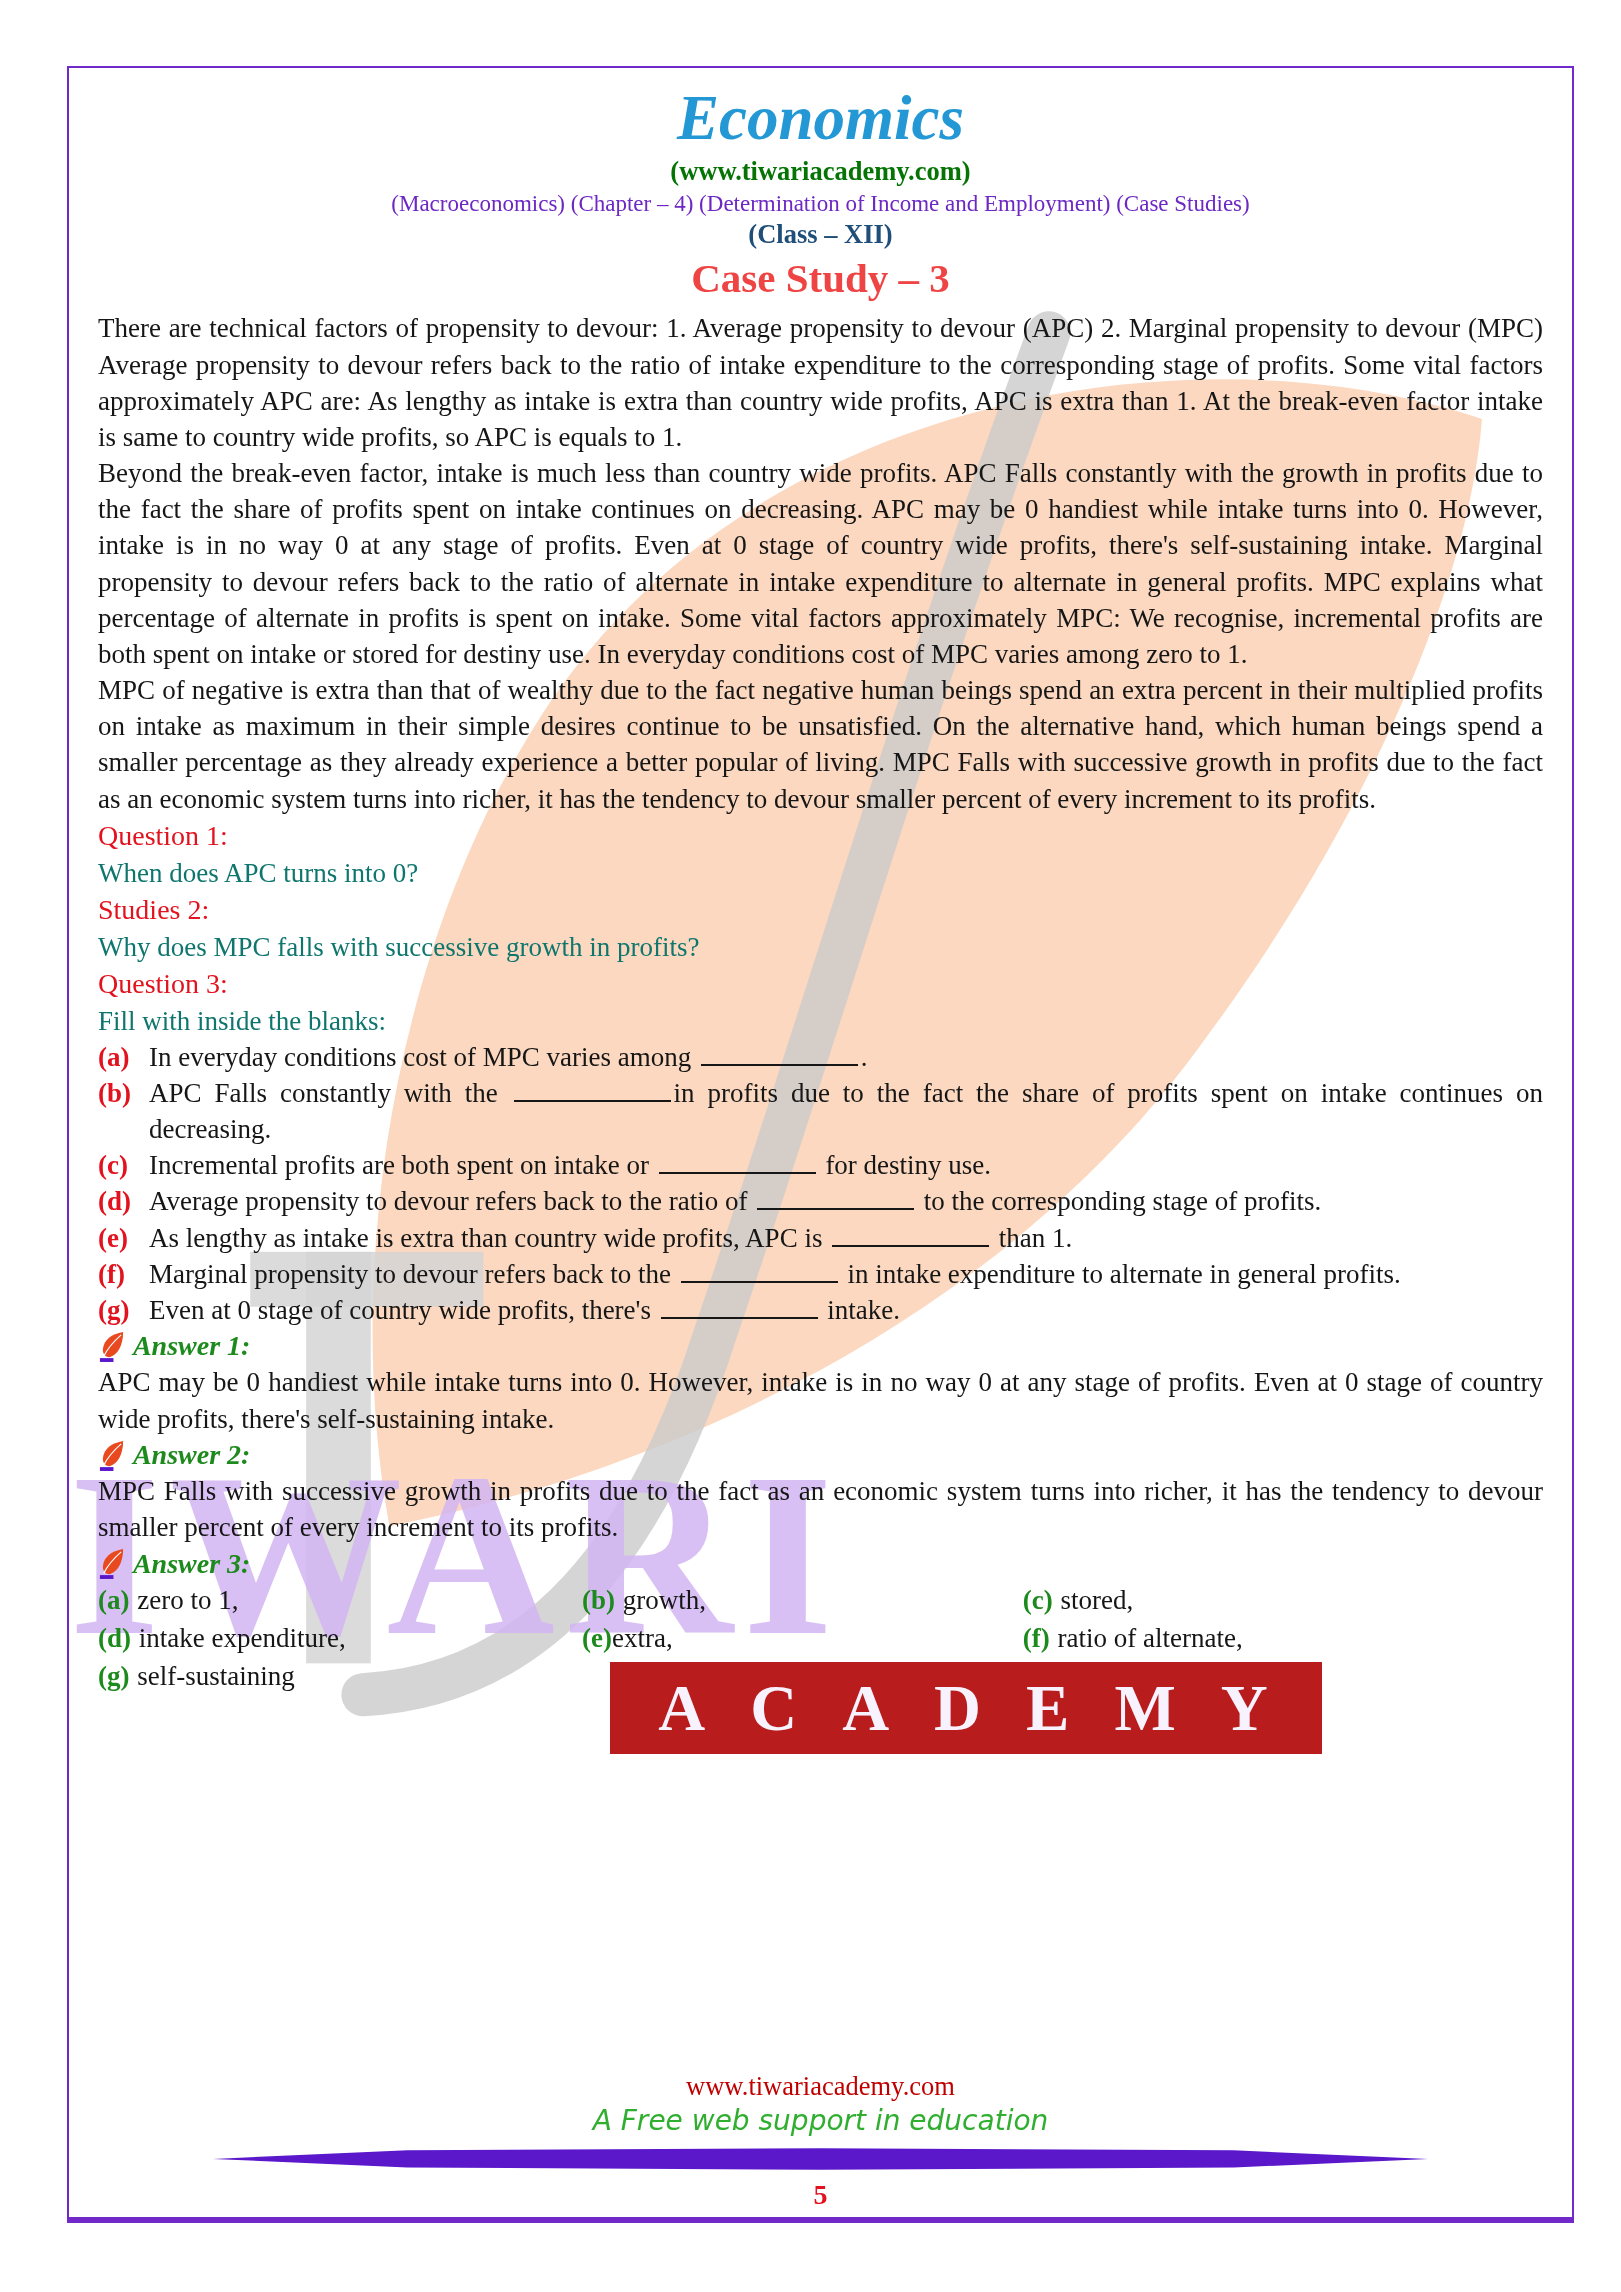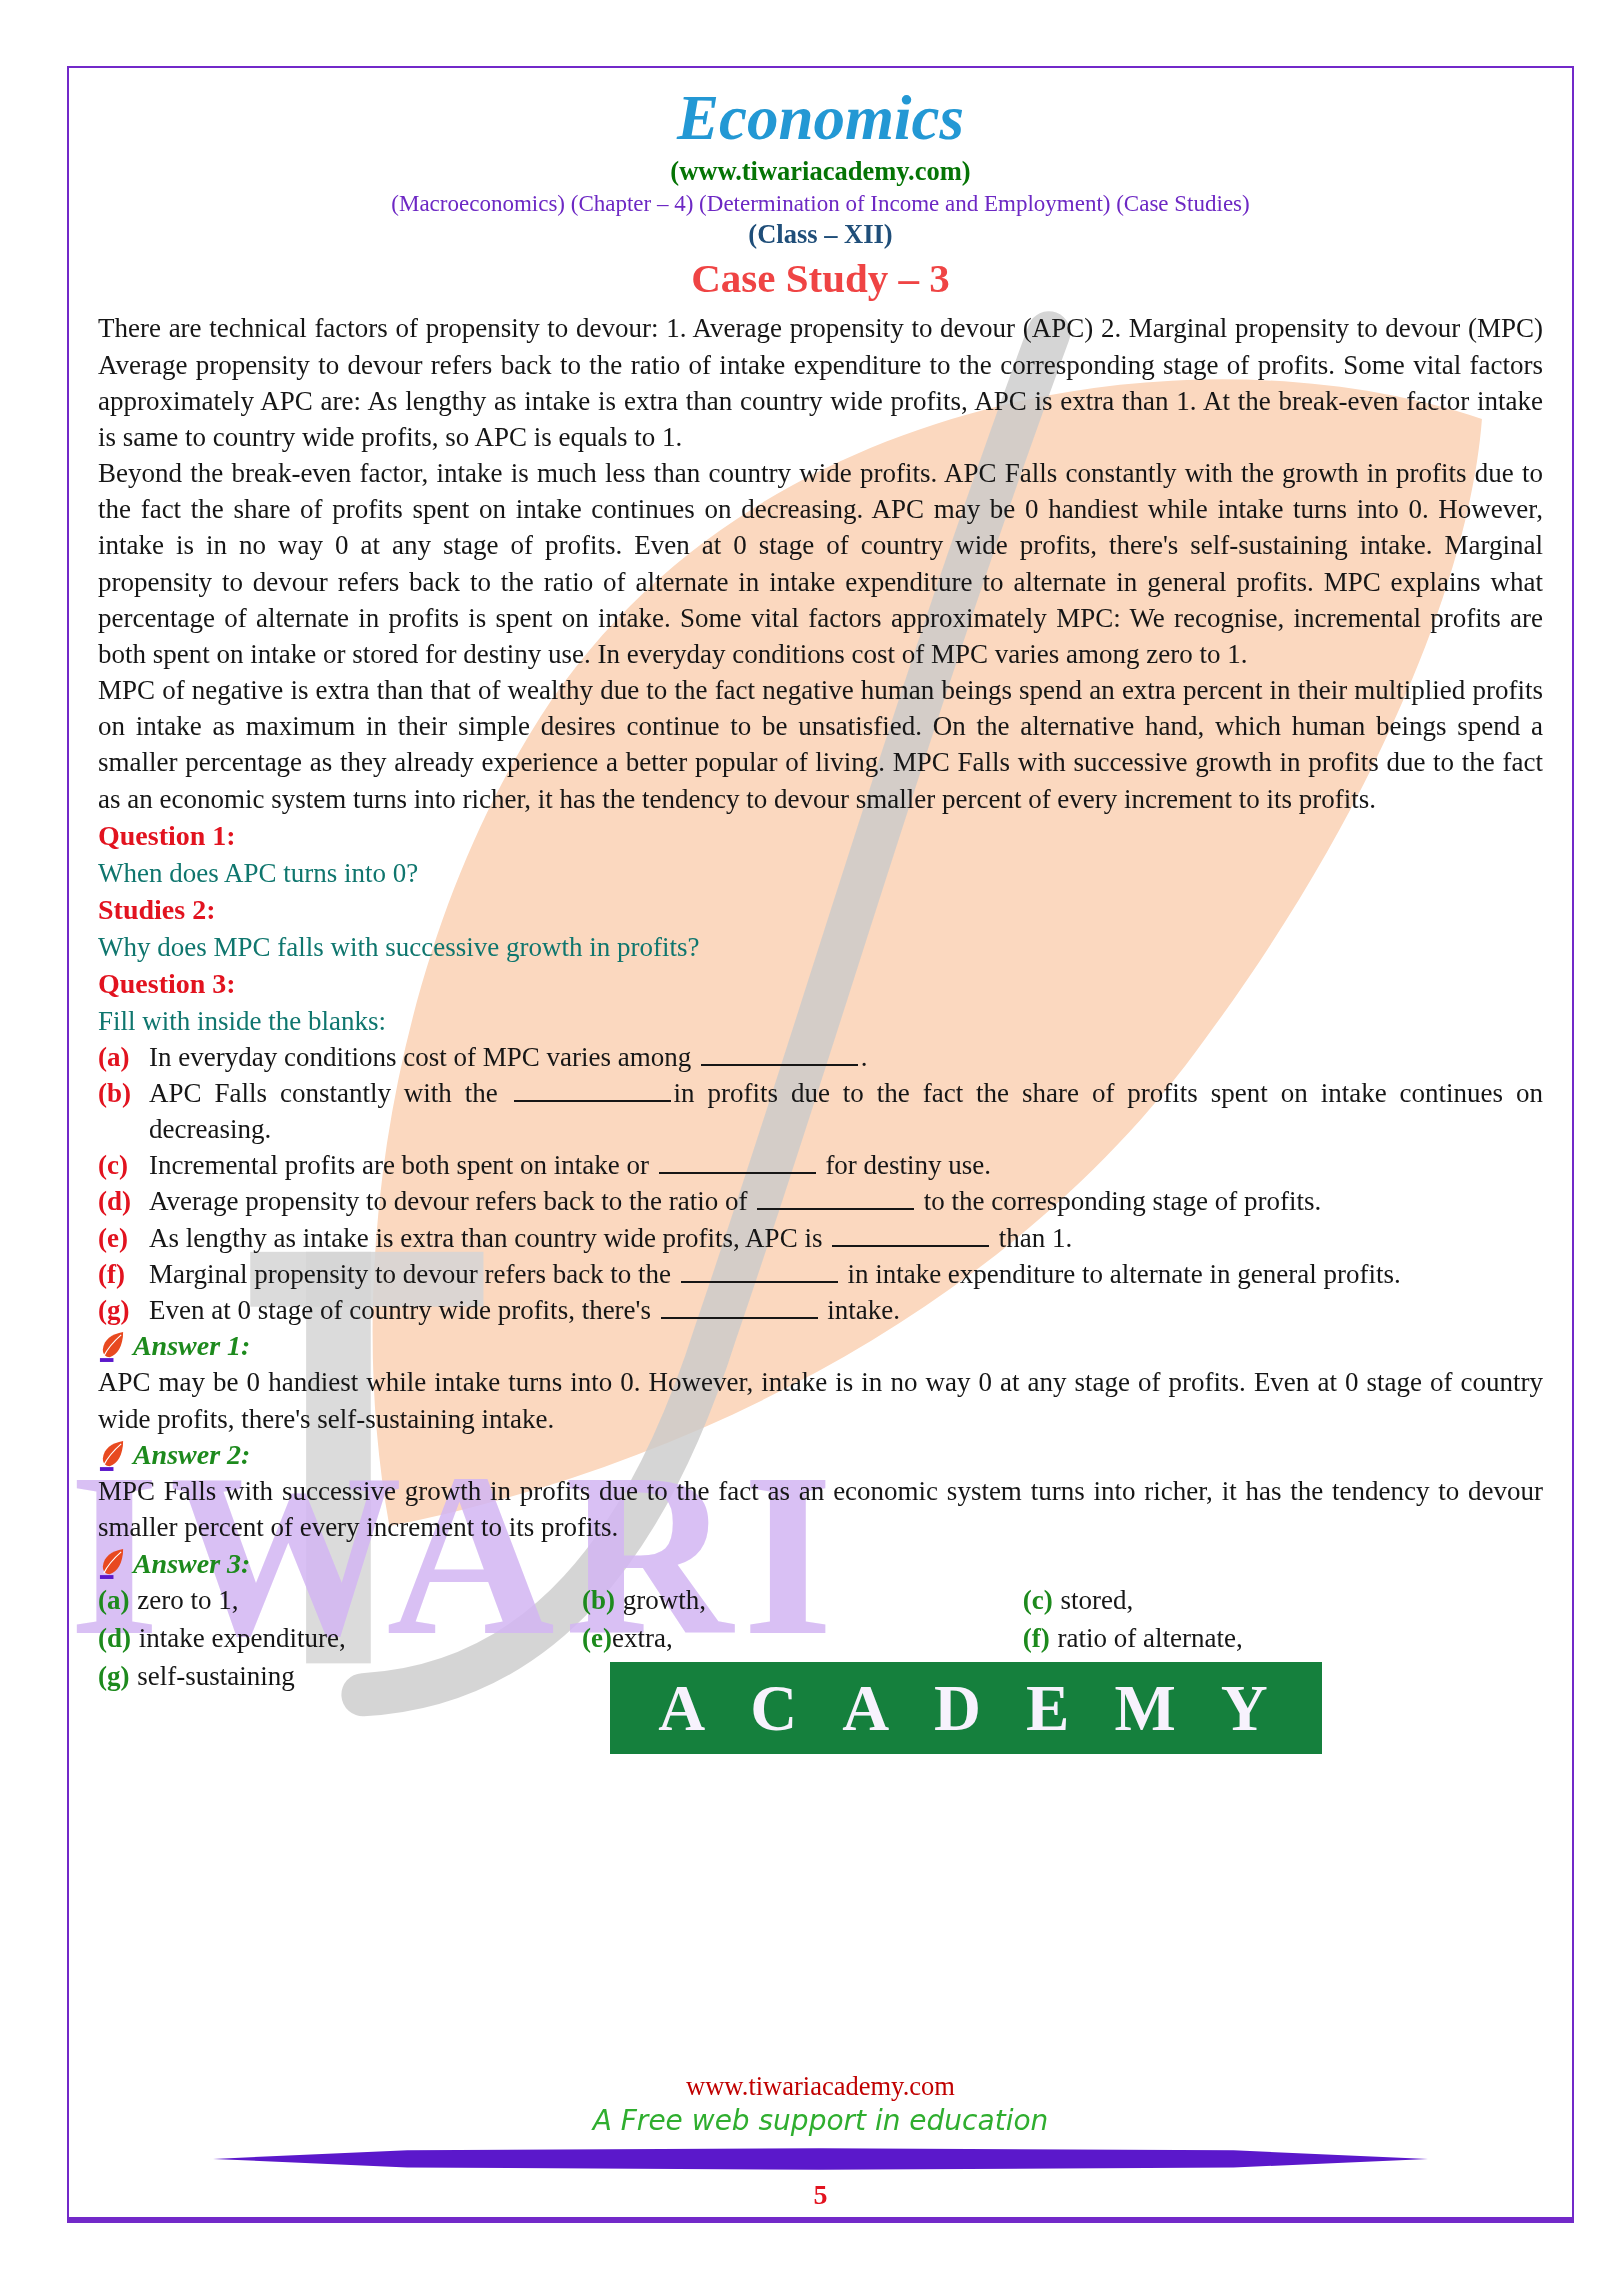--- a/index.html
+++ b/index.html
@@ -9,36 +9,36 @@
           border:2.9px solid #7229c9; border-bottom-width:6.9px; background:#fff; }
   .content { position:relative; z-index:2; padding:13.7px 29px 0 29px; }
 
   
   .wm { position:absolute; z-index:0; pointer-events:none; }
   .wm-svg { left:0; top:0; width:1507px; height:2157px; }
   .wm-iwari { left:0; top:1370px; width:100%; text-align:left;
               font-size:233px; font-weight:bold; letter-spacing:9.8px;
               color:#d3b6f3; line-height:1; opacity:.85; }
   .wm-academy-band { left:541px; top:1594px; width:712px; height:92px;
-              background:#15803d; display:flex; align-items:center; justify-content:center; }
+              background:#b91c1c; display:flex; align-items:center; justify-content:center; }
   .wm-academy-band span { font-size:65px; font-weight:bold; letter-spacing:45px;
               color:#f7f2fd; line-height:1; padding-left:39px; }
 
   
   .title { text-align:center; font-size:63px; font-weight:bold; font-style:italic;
            color:#2398d4; line-height:1.15; }
   .site  { text-align:center; font-size:26.5px; font-weight:bold; color:#057405; line-height:1.3; }
   .subtitle { text-align:center; font-size:23px; font-weight:normal; color:#6d28c4; line-height:1.3; }
   .classline { text-align:center; font-size:26.5px; font-weight:bold; color:#1f4e79; line-height:1.25; }
   .casestudy { text-align:center; font-size:41px; font-weight:bold; color:#ef4444; line-height:1.15;
                margin:3.9px 0 7.8px 0; }
 
   
   .para { font-size:27px; line-height:1.34; color:#161616; text-align:justify; }
-  .qhead { font-size:28px; font-weight:bold; color:#e2131f; line-height:1.35; }
+  .qhead { font-size:28px; font-weight:normal; color:#e2131f; line-height:1.35; }
   .qtext { font-size:27px; line-height:1.34; color:#0f766e; }
 
   .fi { display:flex; font-size:27px; line-height:1.34; color:#161616; }
   .fm { flex:0 0 51px; font-weight:bold; color:#e2131f; }
   .ft { flex:1; text-align:justify; }
   .blank { display:inline-block; width:157px; border-bottom:2.5px solid #161616;
            height:2px; vertical-align:baseline; margin:0 2.9px; }
 
   .ahead { display:flex; align-items:center; font-size:28px; font-weight:bold;
            color:#1d8a1d; line-height:1.3;font-style:italic; }

